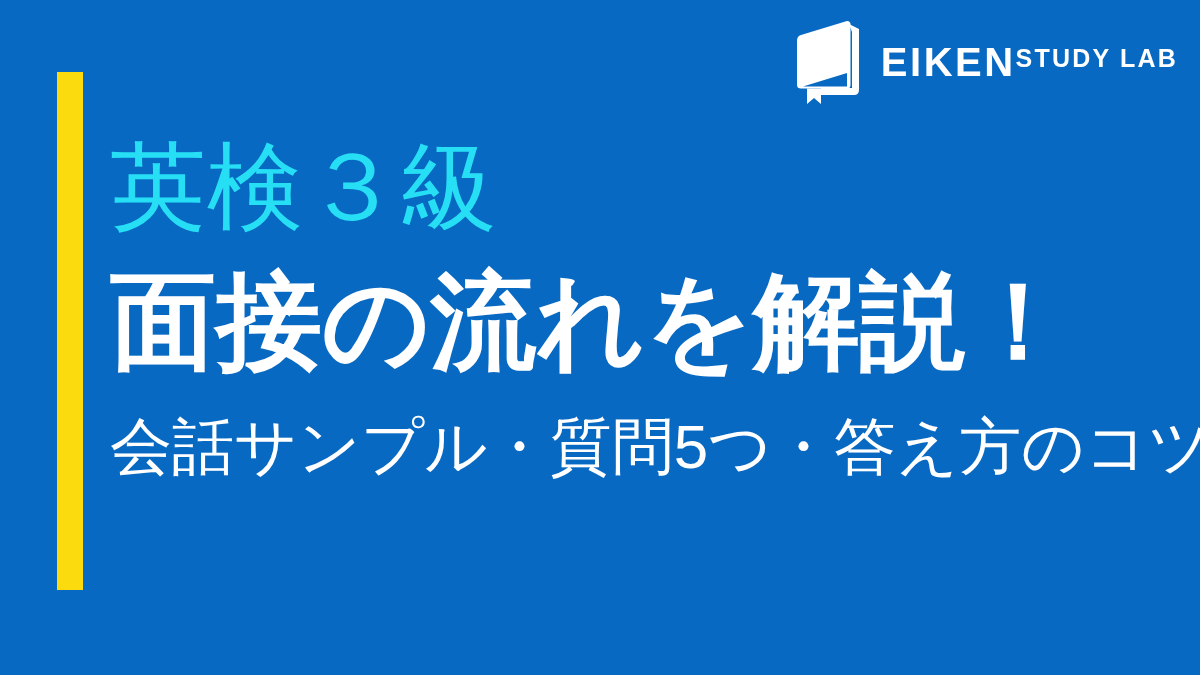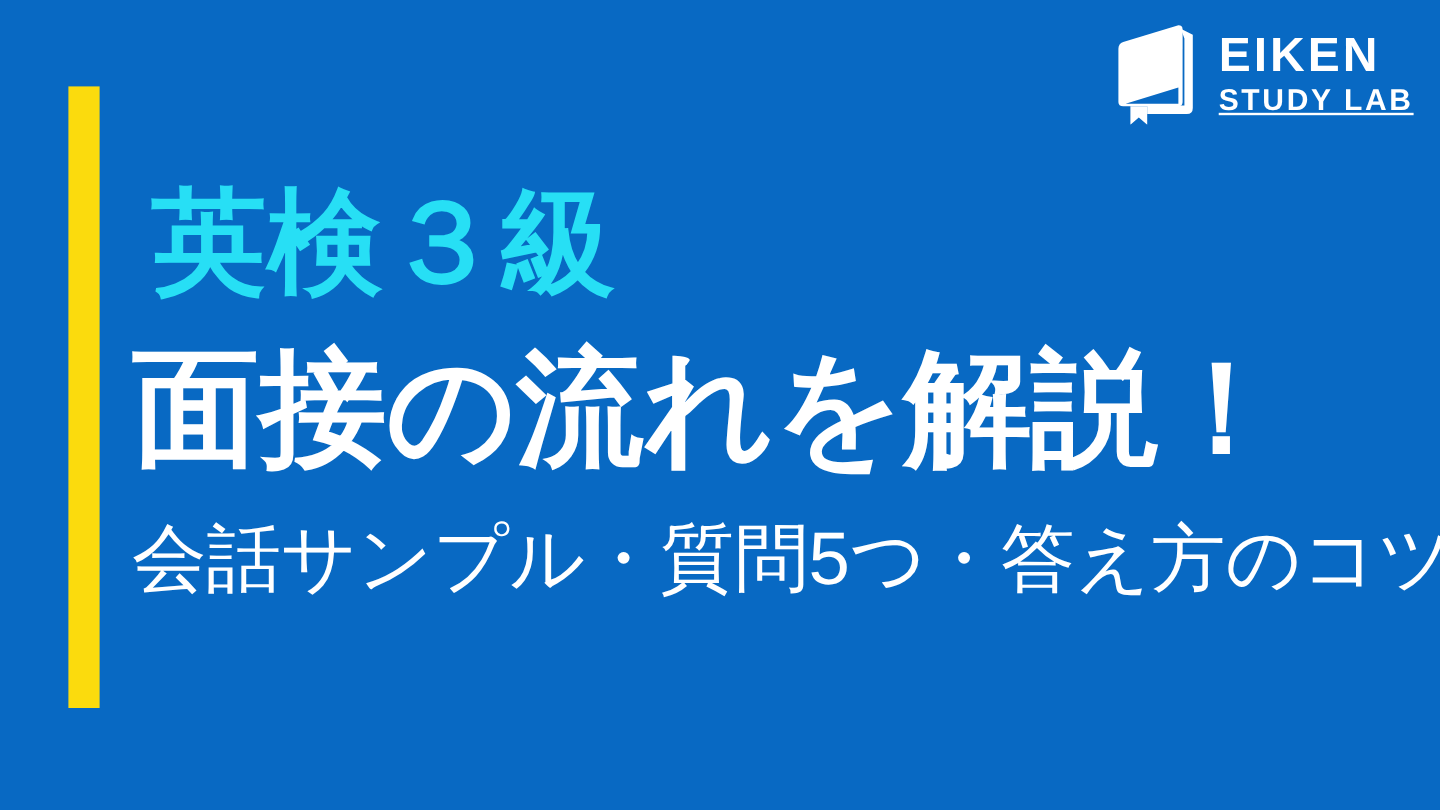--- a/index.html
+++ b/index.html
@@ -31,21 +31,21 @@
 
   .brand-mark {
     width: 74px;
     height: 86px;
     display: block;
     flex: 0 0 auto;
   }
 
   .brand-words {
     display: flex;
-    flex-direction: column;
+    flex-direction: row;
     align-items: flex-start;
     justify-content: flex-start;
     padding-top: 2px;
   }
 
   .brand-name {
     color: #ffffff;
     font-size: 40px;
     font-weight: 700;
     letter-spacing: 2.5px;
@@ -54,21 +54,20 @@
   }
 
   .brand-sub {
     color: #ffffff;
     font-size: 25px;
     font-weight: 700;
     letter-spacing: 2.2px;
     line-height: 1.1;
     margin-top: 4px;
     white-space: nowrap;
-    text-decoration: underline;
   }
 
   
   .accent-bar {
     position: absolute;
     left: 57px;
     top: 72px;
     width: 26px;
     height: 518px;
     background: #FBDB0D;
@@ -78,24 +77,24 @@
   .copy {
     position: absolute;
     left: 110px;
     top: 128px;
     width: 1070px;
   }
 
   .eyebrow {
     color: #27DFF5;
     font-size: 96px;
-    font-weight: 700;
+    font-weight: 400;
     line-height: 1.22;
     letter-spacing: 1px;
-    margin: 16px;
+    margin: 0;
     white-space: nowrap;
   }
 
   .headline {
     color: #ffffff;
     font-size: 106px;
     font-weight: 700;
     line-height: 1.22;
     letter-spacing: 0px;
     margin: 12px 0 0 0;

